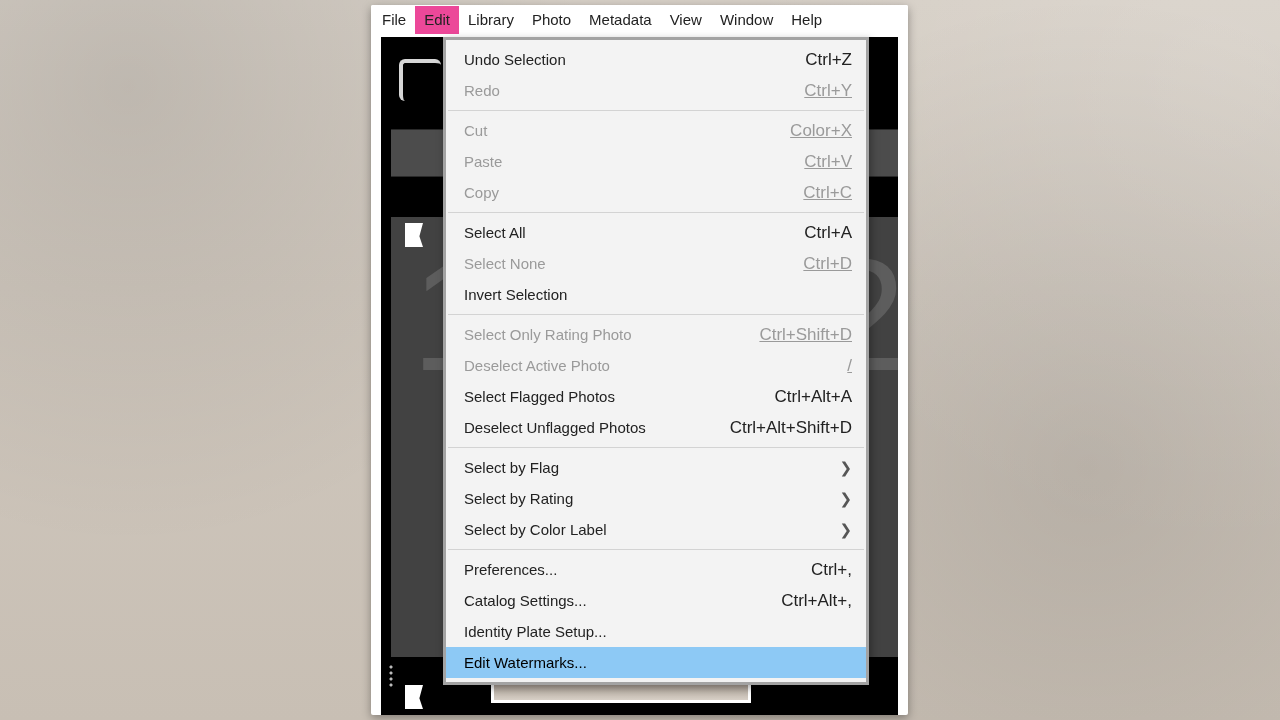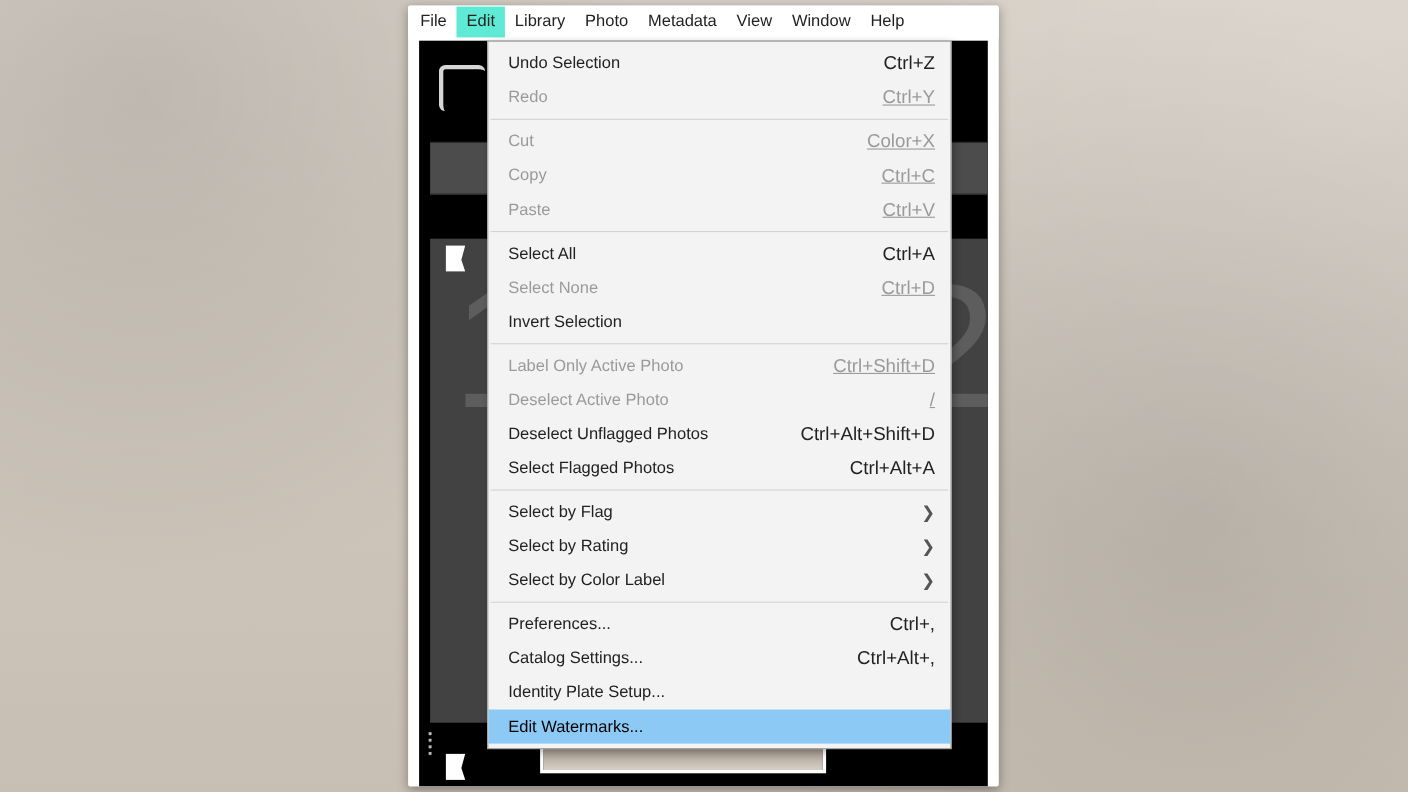--- a/index.html
+++ b/index.html
@@ -43,21 +43,21 @@
     color: #222;
     position: relative;
     z-index: 5;
   }
   .menubar .mitem {
     padding: 4px 9px;
     line-height: 20px;
     cursor: default;
   }
   .menubar .mitem.active {
-    background: #5eead4;
+    background: #ec4899;
   }
   .app-dark {
     position: absolute;
     left: 10px;
     right: 10px;
     top: 32px;
     bottom: 0;
     background: #000000;
   }
   .logo-hint {
@@ -128,21 +128,21 @@
       radial-gradient(circle at 4px 4px,#bbb 1.3px,transparent 1.8px) repeat-y;
     background-size: 8px 6px;
   }
   
   .dropdown {
     position: absolute;
     left: 72px;  
     top: 32px;
     width: 420px;
     background: #f3f3f3;
-    border: 1px solid #a3a3a3;
+    border: 3px solid #a3a3a3;
     box-shadow: 2px 3px 8px rgba(0,0,0,0.35);
     z-index: 10;
     padding: 4px 0;
   }
   .dropdown .row {
     display: flex;
     align-items: center;
     height: 31px;
     padding: 0 14px 0 18px;
     color: #222;
@@ -213,56 +213,56 @@
         <div class="row disabled">
           <span class="label">Redo</span>
           <span class="accel">Ctrl+Y</span>
         </div>
         <div class="sep"></div>
         <div class="row disabled">
           <span class="label">Cut</span>
           <span class="accel">Color+X</span>
         </div>
         <div class="row disabled">
+          <span class="label">Paste</span>
+          <span class="accel">Ctrl+V</span>
+        </div>
+        <div class="row disabled">
           <span class="label">Copy</span>
           <span class="accel">Ctrl+C</span>
         </div>
-        <div class="row disabled">
-          <span class="label">Paste</span>
-          <span class="accel">Ctrl+V</span>
-        </div>
         <div class="sep"></div>
         <div class="row">
           <span class="label">Select All</span>
           <span class="accel">Ctrl+A</span>
         </div>
         <div class="row disabled">
           <span class="label">Select None</span>
           <span class="accel">Ctrl+D</span>
         </div>
         <div class="row">
           <span class="label">Invert Selection</span>
           <span class="accel"></span>
         </div>
         <div class="sep"></div>
         <div class="row disabled">
-          <span class="label">Label Only Active Photo</span>
+          <span class="label">Select Only Rating Photo</span>
           <span class="accel">Ctrl+Shift+D</span>
         </div>
         <div class="row disabled">
           <span class="label">Deselect Active Photo</span>
           <span class="accel">/</span>
         </div>
         <div class="row">
+          <span class="label">Select Flagged Photos</span>
+          <span class="accel">Ctrl+Alt+A</span>
+        </div>
+        <div class="row">
           <span class="label">Deselect Unflagged Photos</span>
           <span class="accel">Ctrl+Alt+Shift+D</span>
-        </div>
-        <div class="row">
-          <span class="label">Select Flagged Photos</span>
-          <span class="accel">Ctrl+Alt+A</span>
         </div>
         <div class="sep"></div>
         <div class="row">
           <span class="label">Select by Flag</span>
           <span class="sub">❯</span>
         </div>
         <div class="row">
           <span class="label">Select by Rating</span>
           <span class="sub">❯</span>
         </div>

